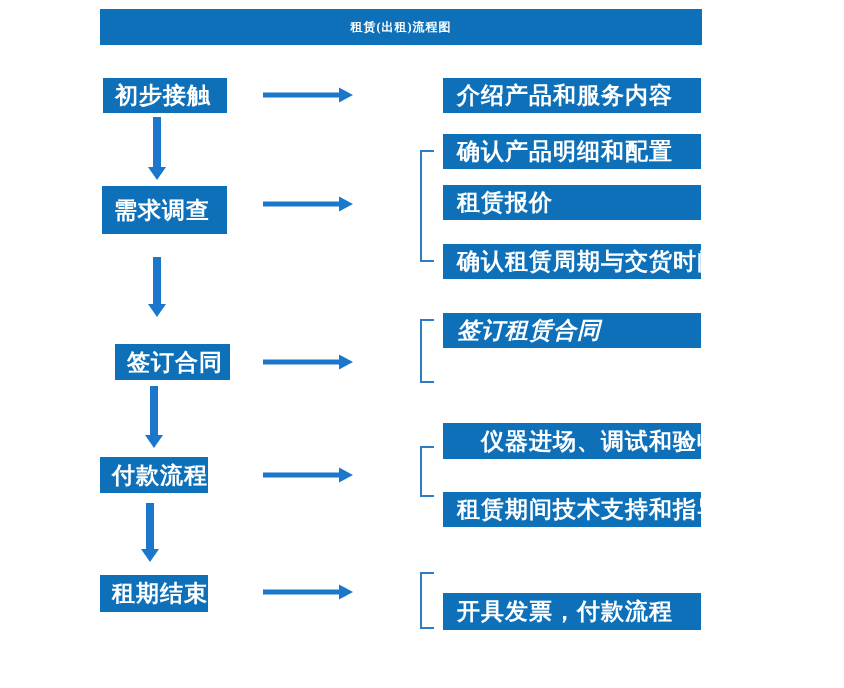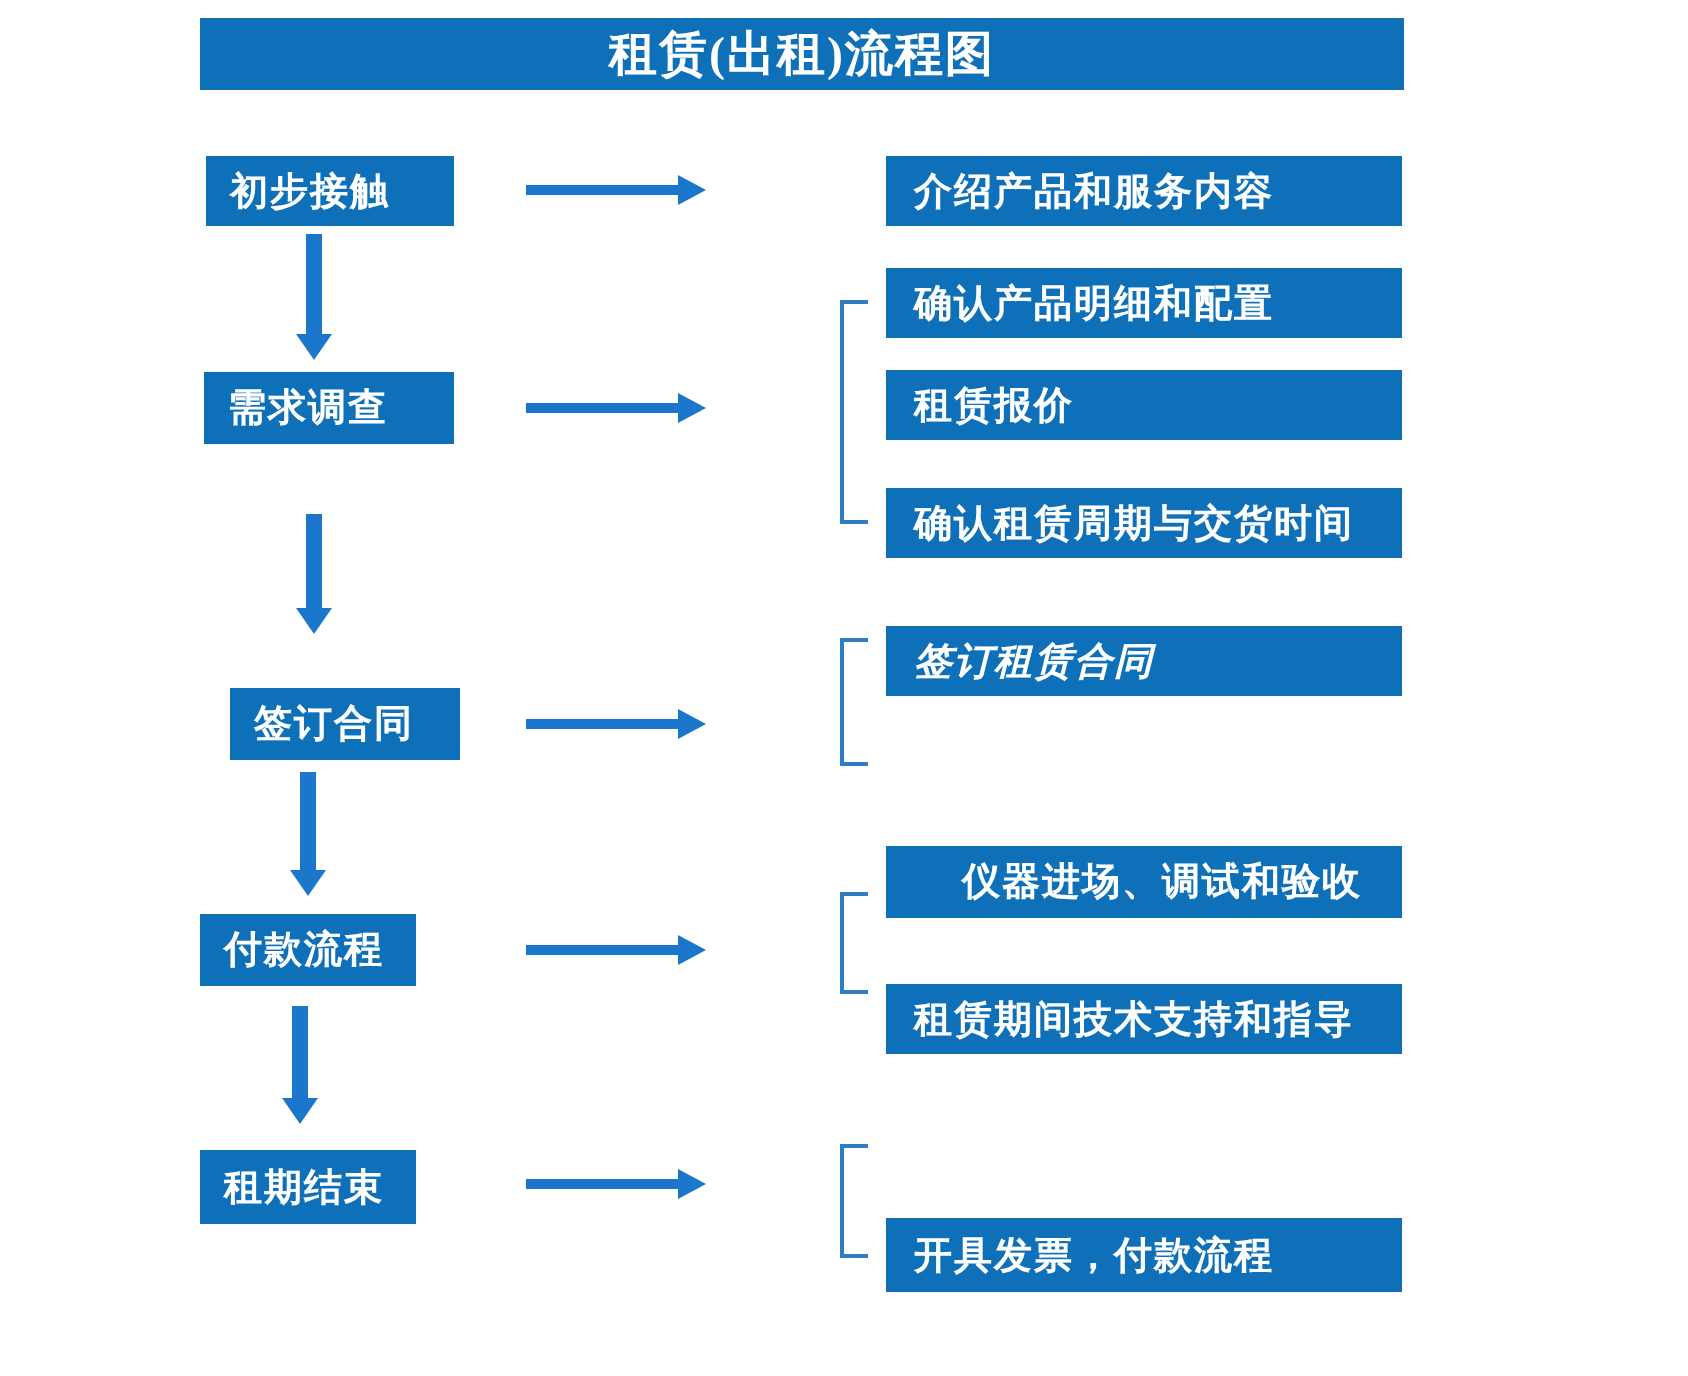--- a/index.html
+++ b/index.html
@@ -14,64 +14,64 @@
     position:relative;
     width:844px;height:688px;
     background:var(--background);
     font-family:"Liberation Serif","DejaVu Serif",serif;
     overflow:hidden;
   }
   .title-bar{
     position:absolute;left:100px;top:9px;width:602px;height:36px;
     background:var(--box-fill);
     color:var(--text-color);
-    font-size:24px;font-weight:bold;
+    font-size:12px;font-weight:bold;
     display:flex;align-items:center;justify-content:center;
     letter-spacing:1px;
   }
   .lbox,.rbox{
     position:absolute;
     background:var(--box-fill);
     color:var(--text-color);
-    font-size:19px;font-weight:bold;
+    font-size:23px;font-weight:bold;
     display:flex;align-items:center;
     box-sizing:border-box;
     letter-spacing:1px;
     white-space:nowrap;
   }
   .lbox{padding-left:12px;}
   .rbox{left:443px;width:258px;height:35px;padding-left:14px;}
   .arrow-svg{position:absolute;display:block;}
   .bracket-svg{position:absolute;display:block;}
 </style>
 </head>
 <body>
 
 <div class="canvas">
 
   <div class="title-bar">租赁(出租)流程图</div>
 
   <div class="lbox" style="left:103px;top:78px;width:124px;height:35px;">初步接触</div>
-  <div class="lbox" style="left:102px;top:186px;width:125px;height:36px;">需求调查</div>
+  <div class="lbox" style="left:102px;top:186px;width:125px;height:48px;">需求调查</div>
   <div class="lbox" style="left:115px;top:344px;width:115px;height:36px;">签订合同</div>
   <div class="lbox" style="left:100px;top:457px;width:108px;height:36px;">付款流程</div>
   <div class="lbox" style="left:100px;top:575px;width:108px;height:37px;">租期结束</div>
 
   <div class="rbox" style="top:78px;">介绍产品和服务内容</div>
 
   <div class="rbox" style="top:134px;">确认产品明细和配置</div>
   <div class="rbox" style="top:185px;">租赁报价</div>
   <div class="rbox" style="top:244px;">确认租赁周期与交货时间</div>
 
   <div class="rbox" style="top:313px;font-style:italic;">签订租赁合同</div>
 
   <div class="rbox" style="top:423px;height:36px;padding-left:38px;">仪器进场、调试和验收</div>
   <div class="rbox" style="top:492px;">租赁期间技术支持和指导</div>
 
-  <div class="rbox" style="top:609px;height:37px;padding-left:14px;">开具发票，付款流程</div>
+  <div class="rbox" style="top:593px;height:37px;padding-left:14px;">开具发票，付款流程</div>
 
   <svg class="arrow-svg" style="left:262px;top:87px;" width="92" height="16" viewBox="0 0 92 16">
     <line x1="1" y1="8" x2="77" y2="8" style="stroke:var(--arrow);stroke-width:5"></line>
     <polygon points="77,0.5 91,8 77,15.5" style="fill:var(--arrow)"></polygon>
   </svg>
   <svg class="arrow-svg" style="left:262px;top:196px;" width="92" height="16" viewBox="0 0 92 16">
     <line x1="1" y1="8" x2="77" y2="8" style="stroke:var(--arrow);stroke-width:5"></line>
     <polygon points="77,0.5 91,8 77,15.5" style="fill:var(--arrow)"></polygon>
   </svg>
   <svg class="arrow-svg" style="left:262px;top:354px;" width="92" height="16" viewBox="0 0 92 16">

